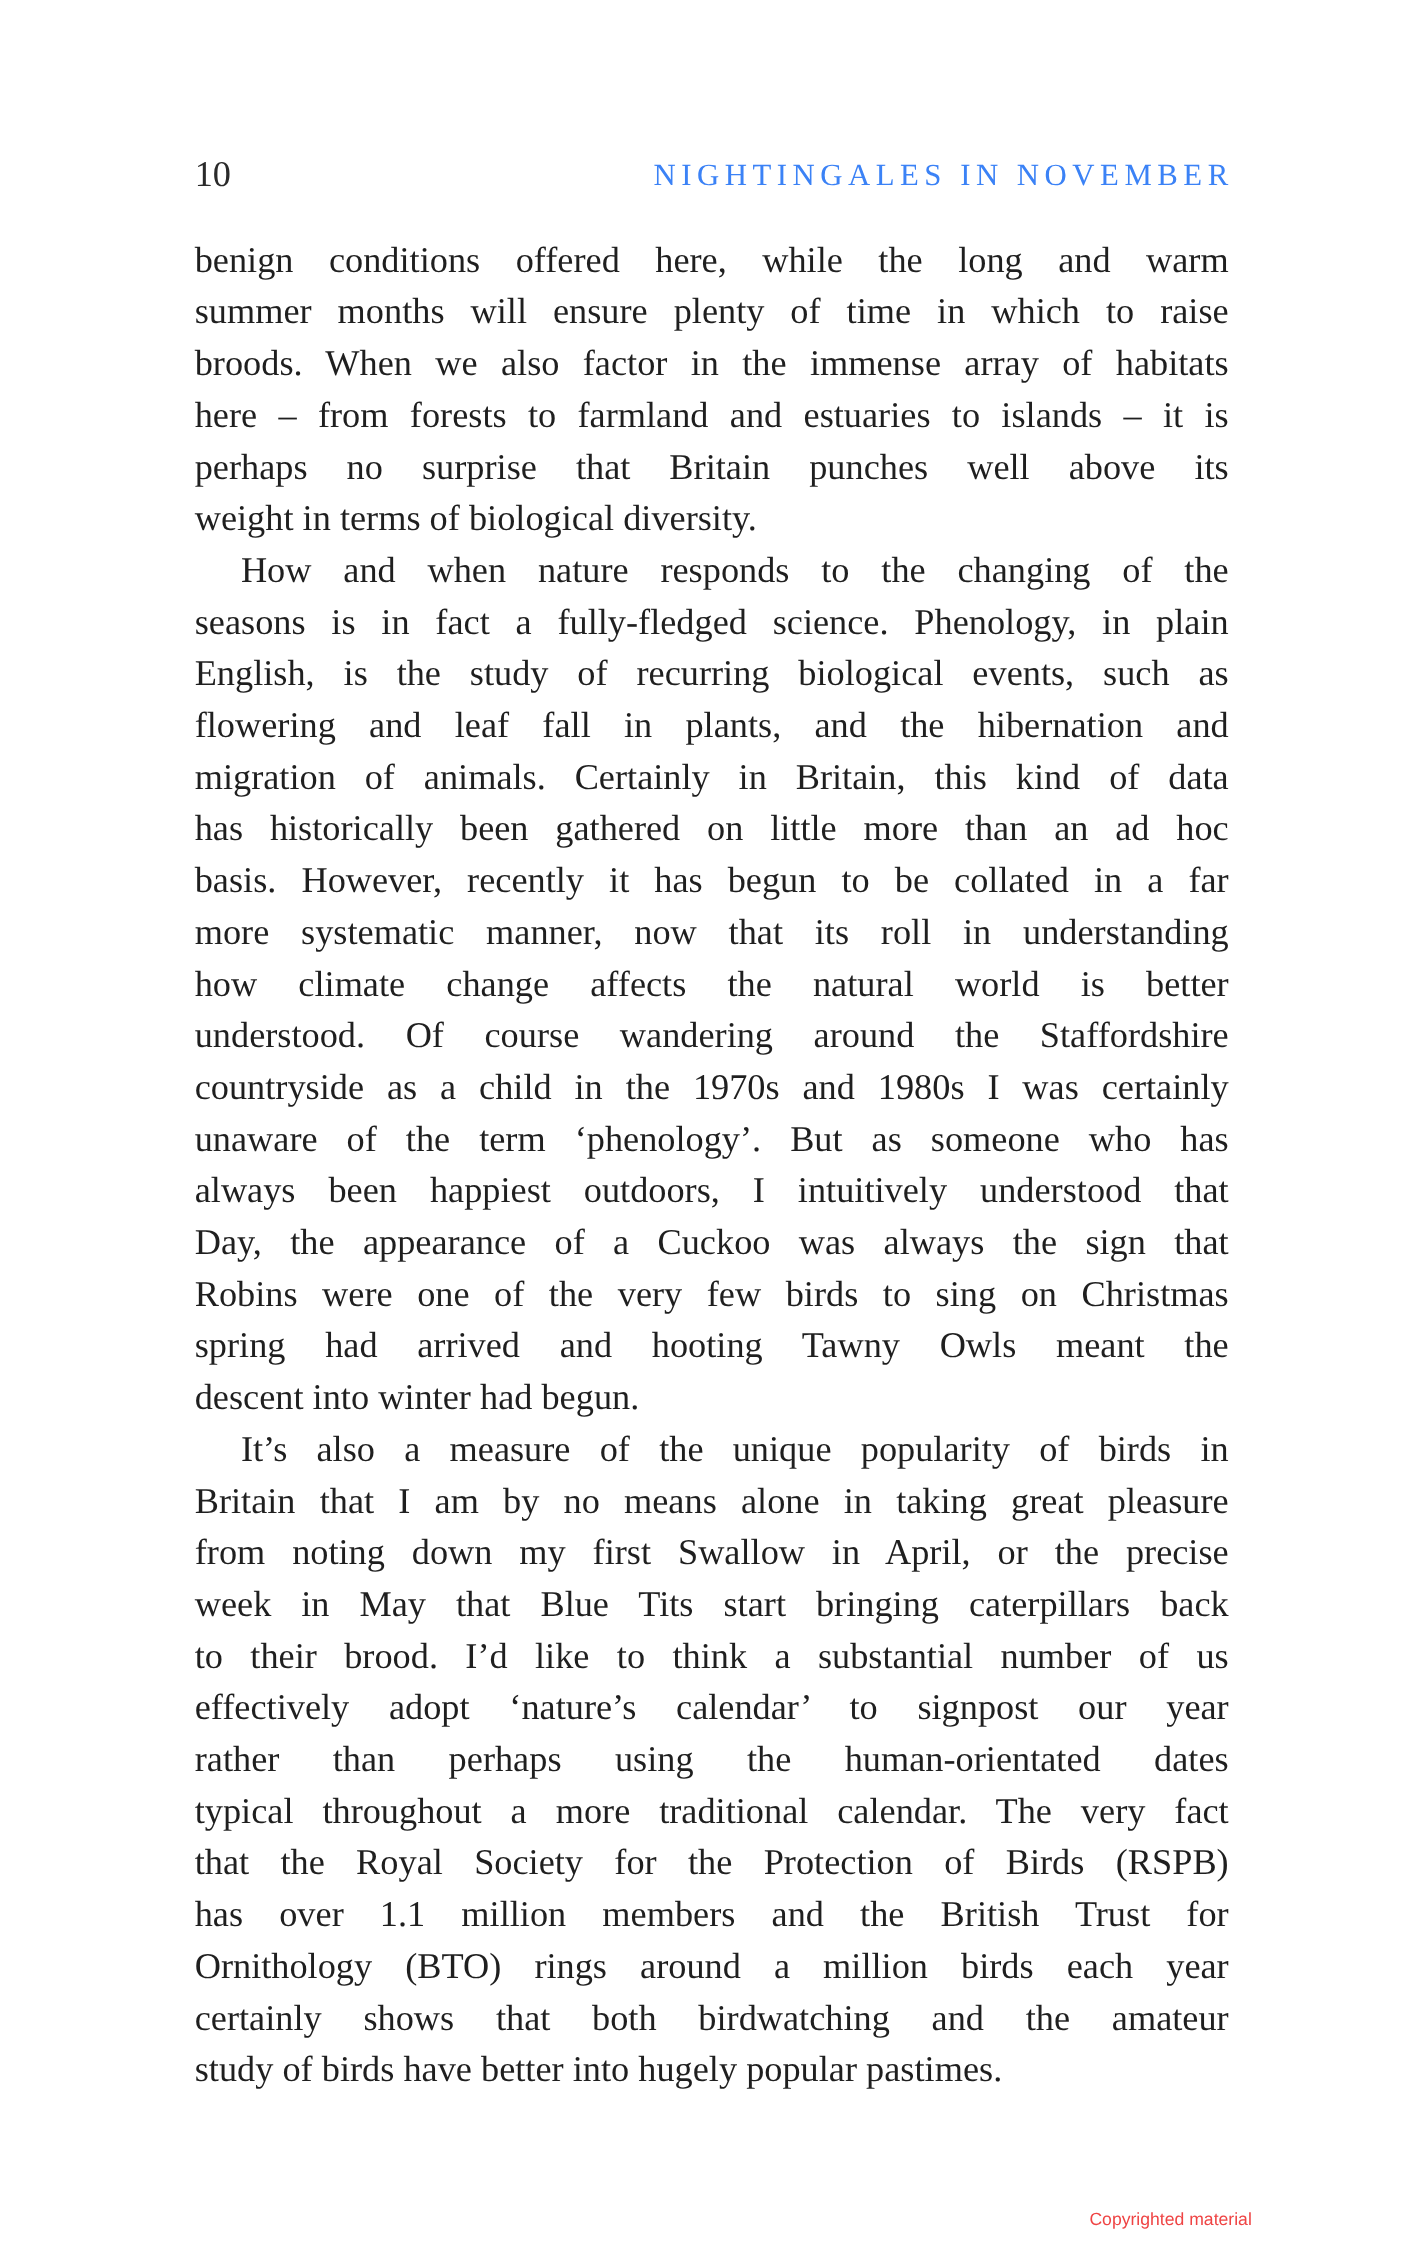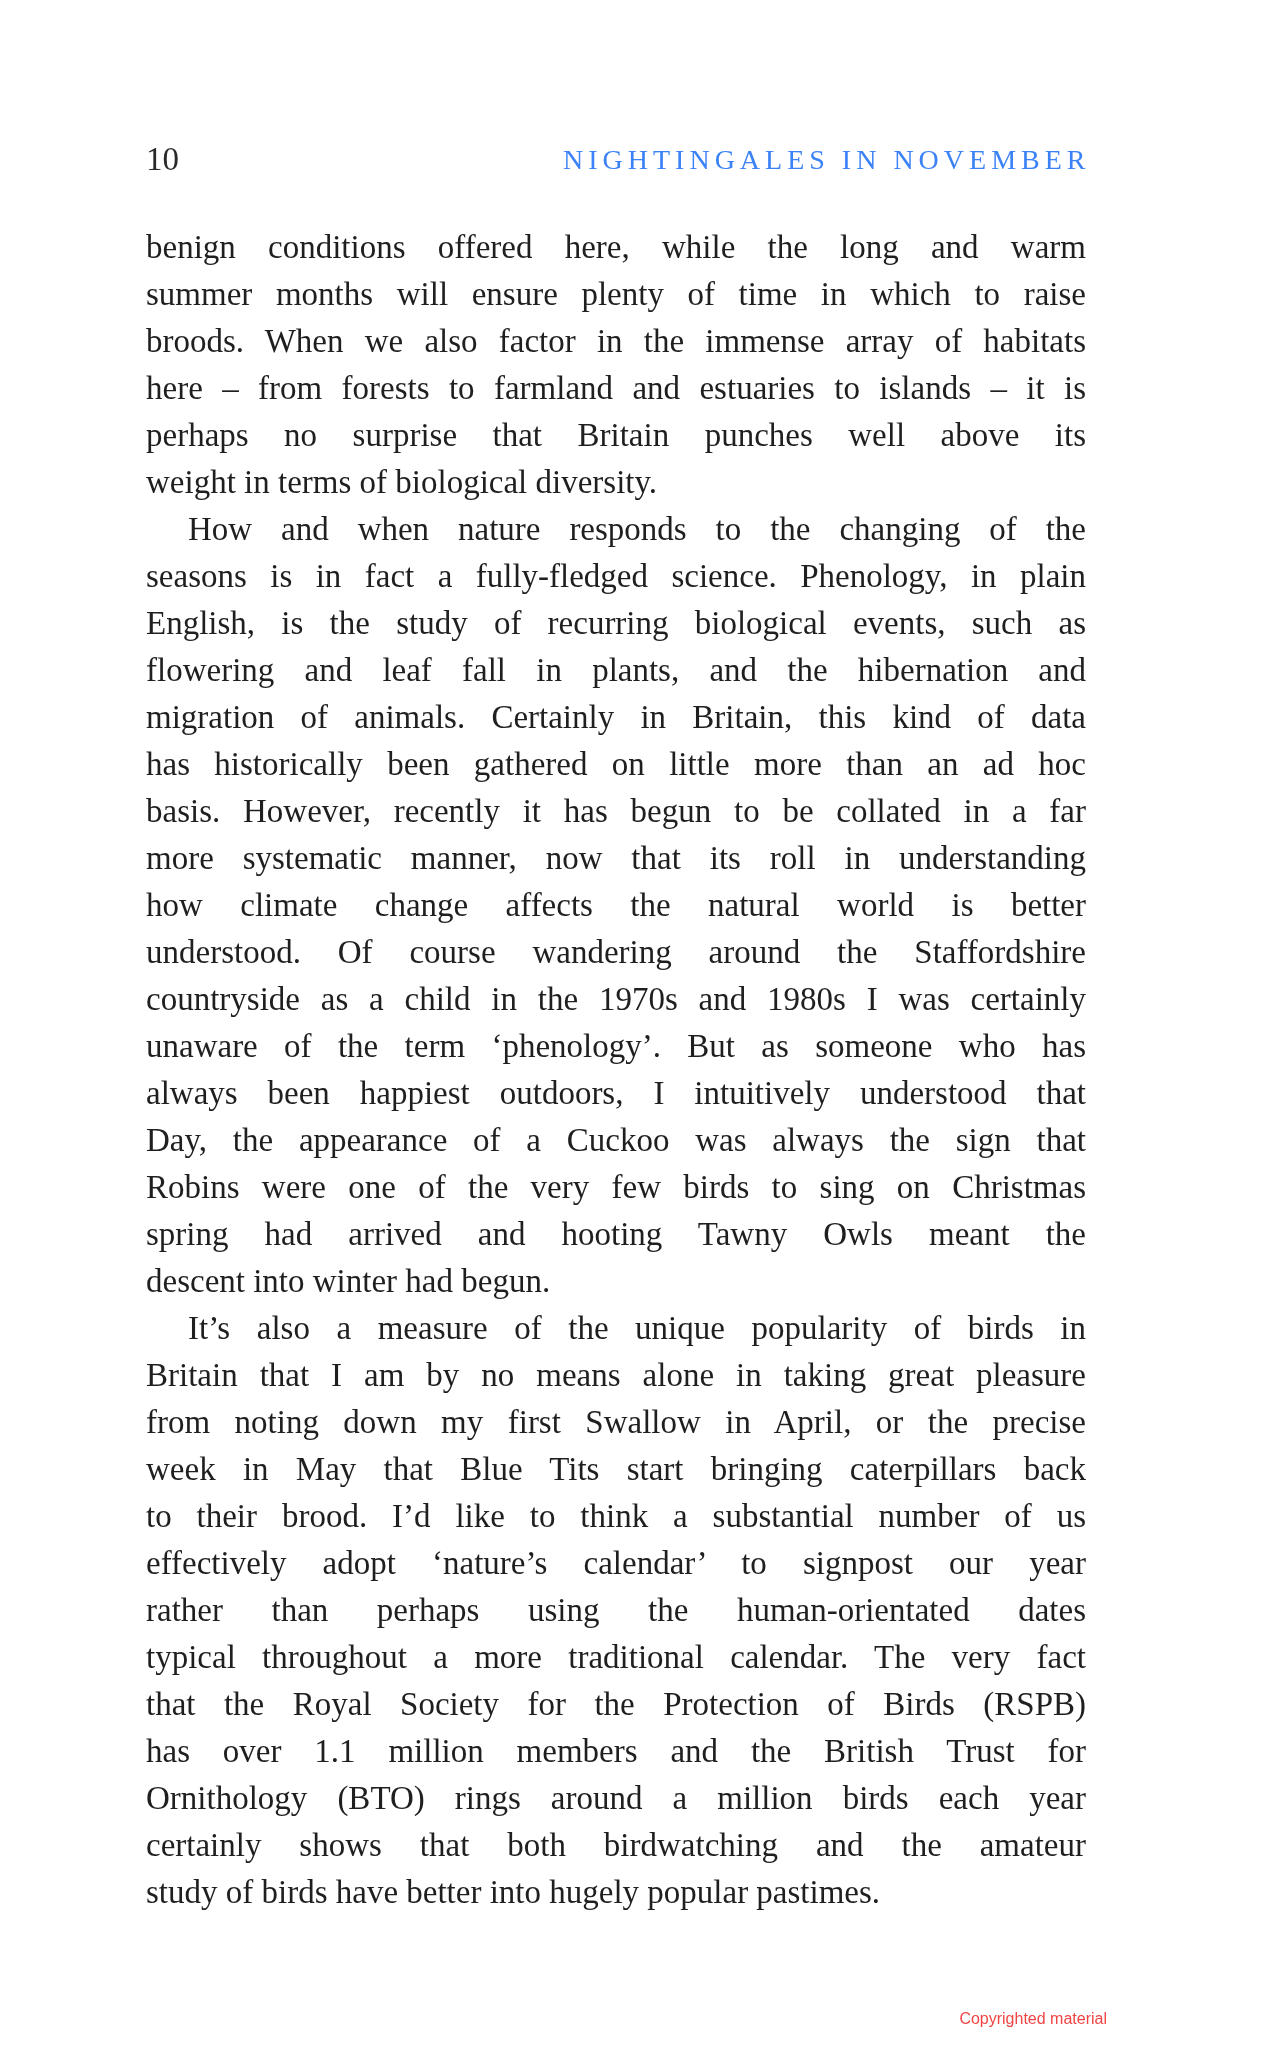--- a/index.html
+++ b/index.html
@@ -8,20 +8,21 @@
     background: #ffffff;
   }
   .page {
     position: relative;
     width: 1124px;
     height: 2048px;
     background: #ffffff;
     overflow: hidden;
     font-family: "Liberation Serif", serif;
     color: #1f1f1f;
+    margin-left: 31px;
   }
   .page-number {
     position: absolute;
     left: 146px;
     top: 143px;
     font-size: 33px;
     line-height: 33px;
     color: #2a2a2a;
   }
   .running-head {
@@ -30,21 +31,21 @@
     top: 146px;
     font-size: 28px;
     line-height: 28px;
     letter-spacing: 5px;
     color: #3b82f6;
     white-space: nowrap;
   }
   .text-block {
     position: absolute;
     left: 146px;
-    top: 224px;
+    top: 214px;
     width: 940px;
     font-size: 33px;
     line-height: 47px;
     color: #1f1f1f;
   }
   .line {
     text-align: justify;
     text-align-last: justify;
     white-space: normal;
   }

